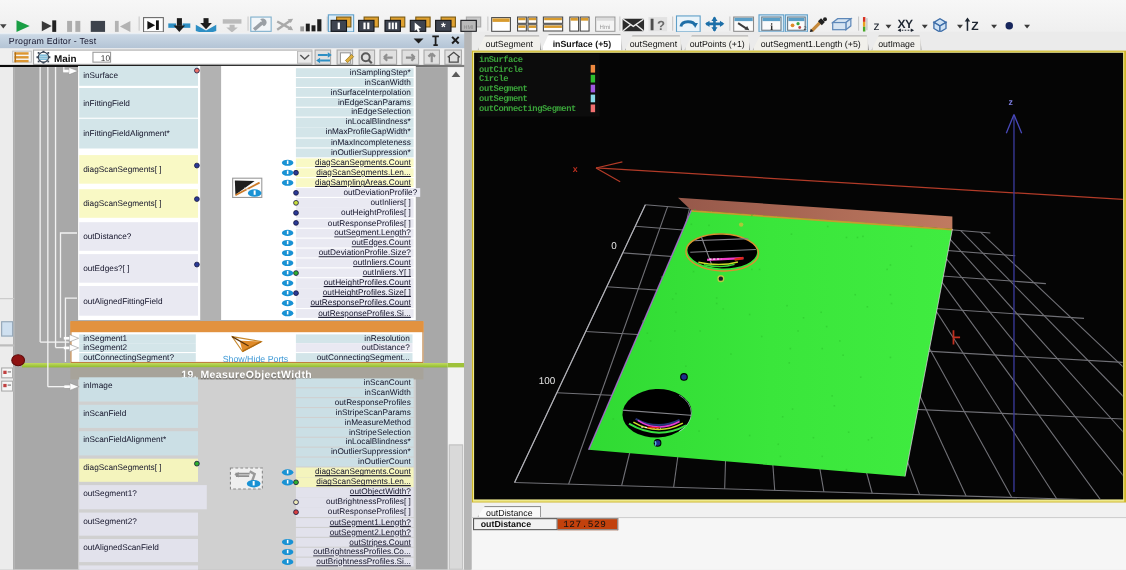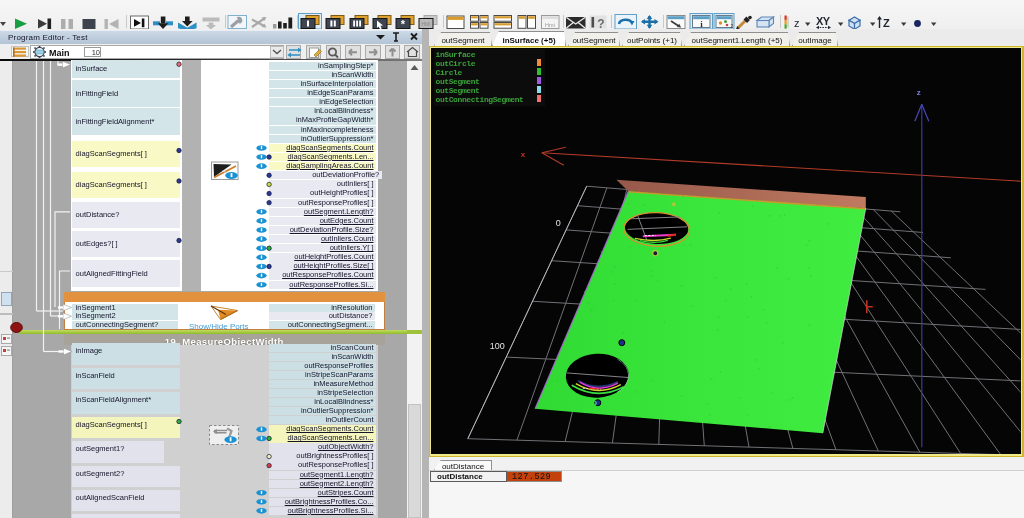--- a/index.html
+++ b/index.html
@@ -273,26 +273,26 @@
     <div class="cell rc bgL und" style="left:269.3px;top:253.21999999999997px;width:107.19999999999999px;height:8.3px;line-height:8.3px">outHeightProfiles.Count</div>
     <div class="cell rc bgL und" style="left:269.3px;top:262.34px;width:107.19999999999999px;height:8.3px;line-height:8.3px">outHeightProfiles.Size[ ]</div>
     <div class="cell rc bgL und" style="left:269.3px;top:271.46px;width:107.19999999999999px;height:8.3px;line-height:8.3px">outResponseProfiles.Count</div>
     <div class="cell rc bgL und" style="left:269.3px;top:280.58px;width:107.19999999999999px;height:8.3px;line-height:8.3px">outResponseProfiles.Si...</div>
     <div class="cell lc bgB" style="left:71.6px;top:303.6px;width:106.8px;height:8px;line-height:8px">inSegment1</div>
     <div class="cell lc bgB" style="left:71.6px;top:312.40000000000003px;width:106.8px;height:8px;line-height:8px">inSegment2</div>
     <div class="cell lc bgB" style="left:71.6px;top:321.20000000000005px;width:106.8px;height:8px;line-height:8px">outConnectingSegment?</div>
     <div class="cell rc bgB" style="left:269.3px;top:303.6px;width:106.19999999999999px;height:8px;line-height:8px">inResolution</div>
     <div class="cell rc bgL" style="left:269.3px;top:312.40000000000003px;width:106.19999999999999px;height:8px;line-height:8px">outDistance?</div>
     <div class="cell rc bgB" style="left:269.3px;top:321.20000000000005px;width:106.19999999999999px;height:8px;line-height:8px">outConnectingSegment...</div>
-    <div class="abs" style="left:189px;top:321.5px;width:100px;text-align:left;font-size:8px;color:#3f9ad6">Show/Hide Ports</div>
+    <div class="abs" style="left:162px;top:321.5px;width:100px;text-align:right;font-size:8px;color:#3f9ad6">Show/Hide Ports</div>
     <div class="cell lc lt bgB2" style="left:71.6px;top:343.4px;width:108.8px;height:21.4px">inImage</div>
     <div class="cell lc lt bgB2" style="left:71.6px;top:367.83px;width:108.8px;height:21.4px">inScanField</div>
     <div class="cell lc lt bgB2" style="left:71.6px;top:392.26px;width:108.8px;height:21.4px">inScanFieldAlignment*</div>
     <div class="cell lc lt bgY2" style="left:71.6px;top:416.68999999999994px;width:108.8px;height:21.4px">diagScanSegments[ ]</div>
-    <div class="cell lc lt bgL2" style="left:71.6px;top:441.12px;width:92px;height:21.4px">outSegment1?</div>
+    <div class="cell lc lt bgL2" style="left:71.6px;top:441.12px;width:116px;height:21.4px">outSegment1?</div>
     <div class="cell lc lt bgL2" style="left:71.6px;top:465.54999999999995px;width:108.8px;height:21.4px">outSegment2?</div>
     <div class="cell lc lt bgL2" style="left:71.6px;top:489.97999999999996px;width:108.8px;height:21.4px">outAlignedScanField</div>
     <div class="cell lc lt bgL2" style="left:71.6px;top:514.41px;width:108.8px;height:4.5px"></div>
     <div class="cell rc bgB2" style="left:269.3px;top:343.8px;width:107.19999999999999px;height:8.3px;line-height:8.3px">inScanCount</div>
     <div class="cell rc bgB2" style="left:269.3px;top:352.85px;width:107.19999999999999px;height:8.3px;line-height:8.3px">inScanWidth</div>
     <div class="cell rc bgB2" style="left:269.3px;top:361.90000000000003px;width:107.19999999999999px;height:8.3px;line-height:8.3px">outResponseProfiles</div>
     <div class="cell rc bgB2" style="left:269.3px;top:370.95px;width:107.19999999999999px;height:8.3px;line-height:8.3px">inStripeScanParams</div>
     <div class="cell rc bgB2" style="left:269.3px;top:380.0px;width:107.19999999999999px;height:8.3px;line-height:8.3px">inMeasureMethod</div>
     <div class="cell rc bgB2" style="left:269.3px;top:389.05px;width:107.19999999999999px;height:8.3px;line-height:8.3px">inStripeSelection</div>
     <div class="cell rc bgB2" style="left:269.3px;top:398.1px;width:107.19999999999999px;height:8.3px;line-height:8.3px">inLocalBlindness*</div>

